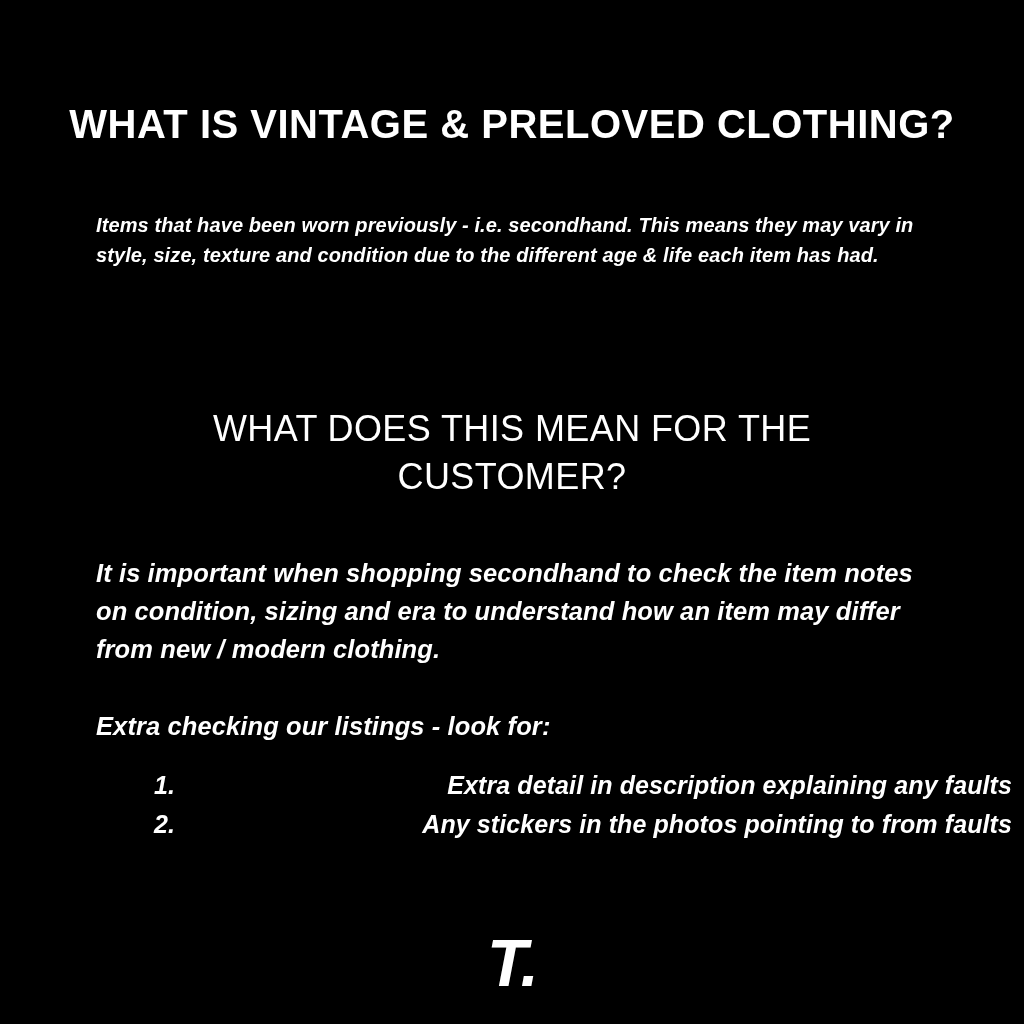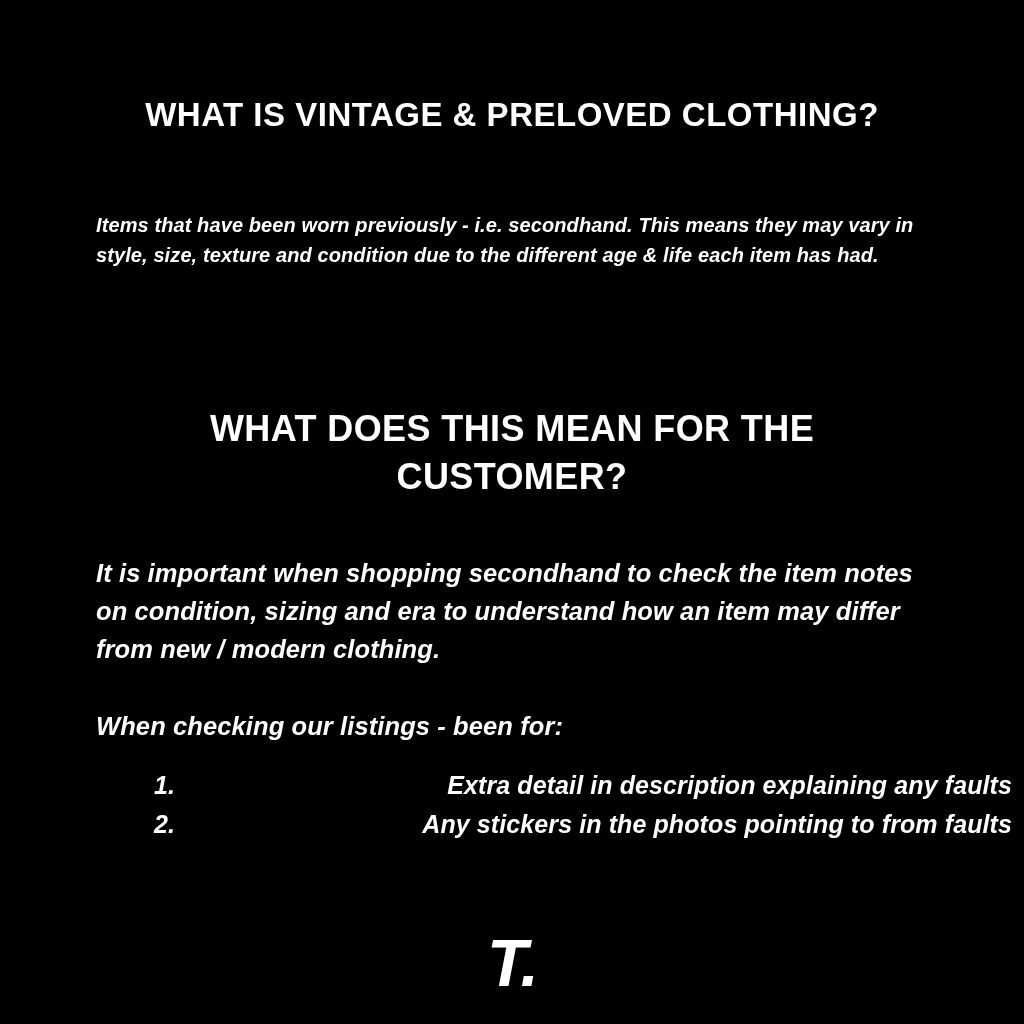--- a/index.html
+++ b/index.html
@@ -20,21 +20,21 @@
     height: 1024px;
     background: #000000;
     box-sizing: border-box;
   }
   .heading-1 {
     position: absolute;
     top: 74px;
     left: 0;
     width: 1024px;
     text-align: center;
-    font-size: 33px;
+    font-size: 40px;
     font-weight: bold;
     font-style: normal;
     letter-spacing: 0.5px;
     line-height: 1.15;
     text-transform: uppercase;
   }
   .para-1 {
     position: absolute;
     top: 190px;
     left: 96px;
@@ -45,21 +45,21 @@
     line-height: 1.5;
     letter-spacing: 0.1px;
   }
   .heading-2 {
     position: absolute;
     top: 375px;
     left: 112px;
     width: 800px;
     text-align: center;
     font-size: 36px;
-    font-weight: bold;
+    font-weight: normal;
     line-height: 1.35;
     letter-spacing: 0.4px;
     text-transform: uppercase;
   }
   .para-2 {
     position: absolute;
     top: 528px;
     left: 96px;
     width: 840px;
     font-size: 25.5px;
@@ -115,21 +115,21 @@
 <div class="page">
 
   <h1 class="heading-1">WHAT IS VINTAGE &amp; PRELOVED CLOTHING?</h1>
 
   <p class="para-1">Items that have been worn previously - i.e. secondhand. This means they may vary in style, size, texture and condition due to the different age &amp; life each item has had.</p>
 
   <h2 class="heading-2">WHAT DOES THIS MEAN FOR THE CUSTOMER?</h2>
 
   <p class="para-2">It is important when shopping secondhand to check the item notes on condition, sizing and era to understand how an item may differ from new / modern clothing.</p>
 
-  <p class="para-3">When checking our listings - been for:</p>
+  <p class="para-3">Extra checking our listings - look for:</p>
 
   <ol class="list">
     <li>Extra detail in description explaining any faults</li>
     <li>Any stickers in the photos pointing to from faults</li>
   </ol>
 
   <div class="logo">T.</div>
 
 </div>
 

